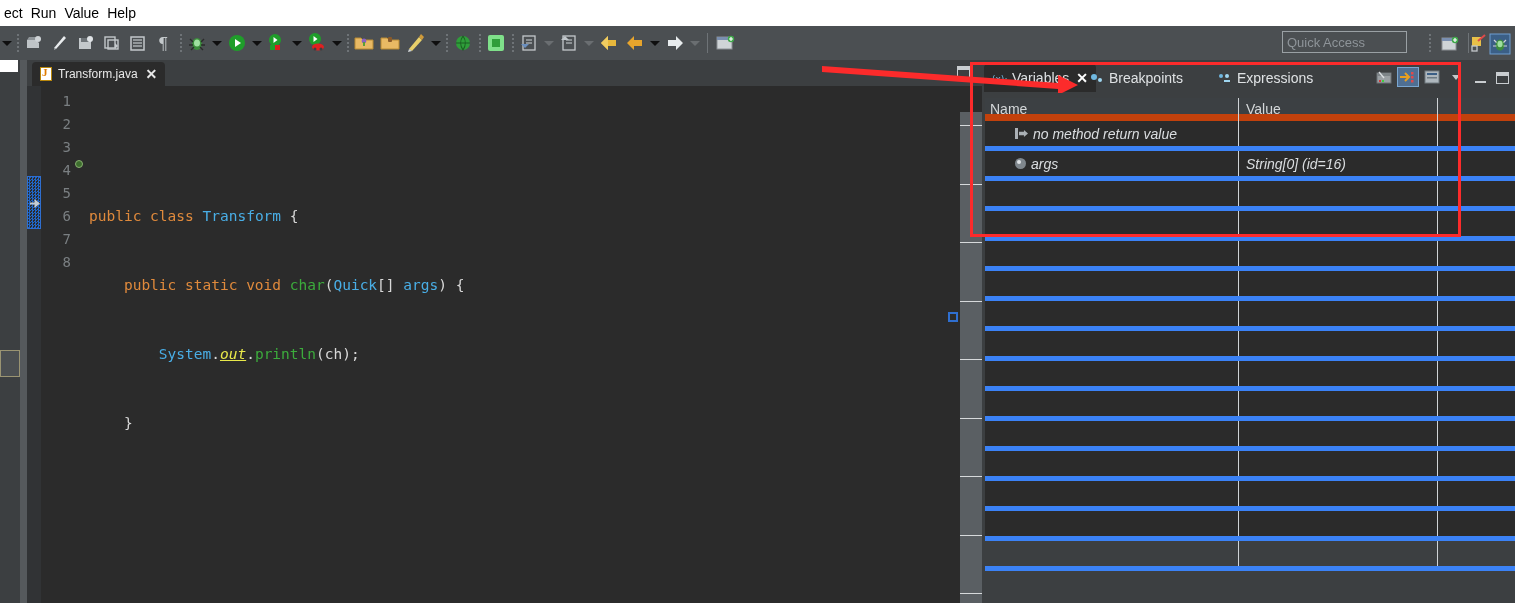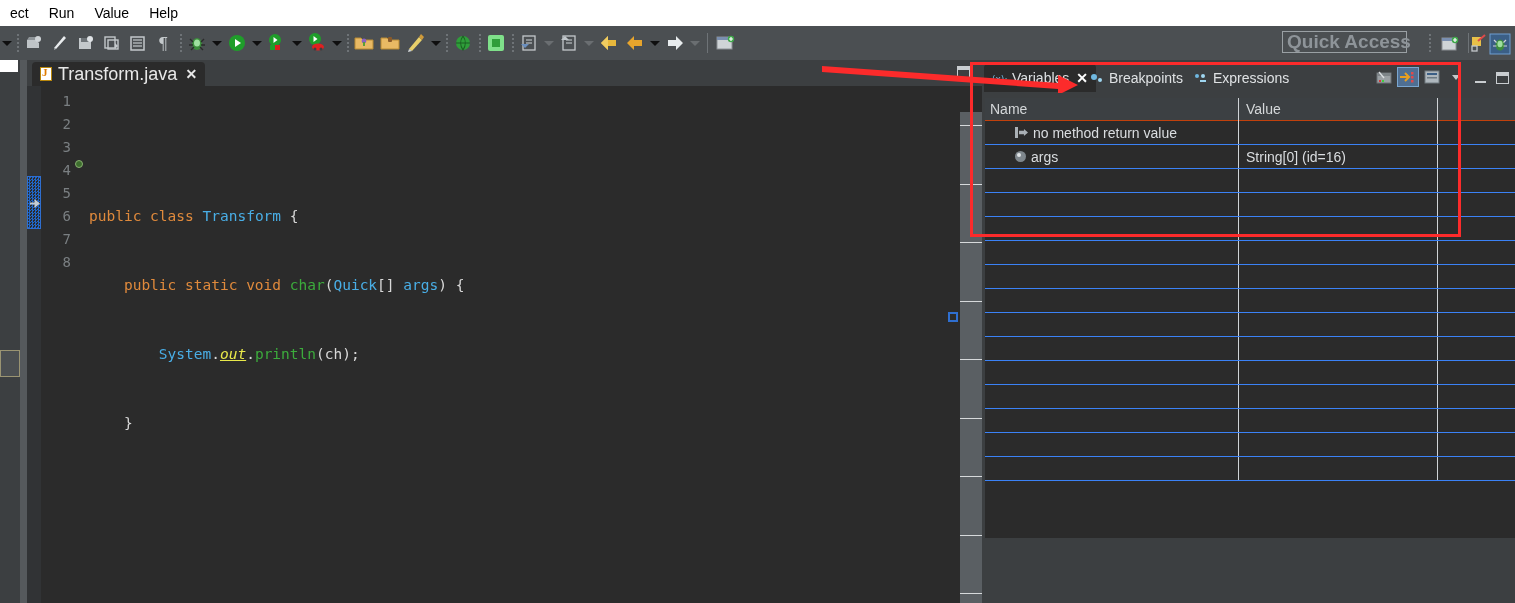--- a/index.html
+++ b/index.html
@@ -13,21 +13,21 @@
   }
   .screen { position:relative; width:1515px; height:603px; overflow:hidden; }
 
   
   .menubar {
     position:absolute; left:0; top:0; width:1515px; height:26px;
     background:#ffffff; color:#000000;
     display:flex; align-items:center; padding-left:0px;
   }
   .menu-item {
-    font-size:14px; padding:2px 10px; color:#000; white-space:nowrap;
+    font-size:14px; padding:2px 4px; color:#000; white-space:nowrap;
     font-family:"Liberation Sans", sans-serif;
   }
 
   
   .toolbar {
     position:absolute; left:0; top:26px; width:1515px; height:34px;
     background:#4b4f52; display:flex; align-items:center; gap:0px;
   }
   .tb { width:26px; height:26px; display:flex; align-items:center; justify-content:center; position:relative; }
   .tb svg { display:block; }
@@ -39,32 +39,32 @@
   .caret { width:14px; height:24px; display:flex; align-items:center; justify-content:center; }
   .caret i { width:0;height:0;border-left:5px solid transparent;border-right:5px solid transparent;border-top:5px solid #0f0f0f; }
   .caret.dim i { border-top-color:#6a6e71; }
 
   
   .quickaccess {
     position:absolute; right:108px; top:31px; width:122px; height:22px;
     background:#4b4f52; border:1px solid #9aa0a4;
     display:flex; align-items:center; padding-left:4px;
   }
-  .quickaccess span { color:#8e9499; font-size:19px; white-space:nowrap;font-weight:bold; }
+  .quickaccess span { color:#8e9499; font-size:13px; white-space:nowrap; }
   .qa-wide { width:125px; }
 
   
   .editor-area { position:absolute; left:27px; top:60px; width:955px; height:543px; background:#3c3f41; }
   .editor-tabbar { position:absolute; left:0; top:0; width:955px; height:26px; background:#3c3f41; }
   .edtab {
     position:absolute; left:5px; top:2px; height:24px;
     background:#2b2b2b; border-radius:4px 4px 0 0;
     display:flex; align-items:center; padding:0 8px; gap:6px;
   }
-  .edtab .lbl { color:#e8e8e8; font-size:18px; white-space:nowrap; }
+  .edtab .lbl { color:#e8e8e8; font-size:12px; white-space:nowrap; }
   .edtab .xclose { color:#e8e8e8; font-size:14px; font-weight:bold; margin-left:2px; cursor:pointer; }
   .javaicon { width:12px; height:14px; background:#ffffff; border:1px solid #b8860b; position:relative; display:inline-block; }
   .javaicon::after { content:"J"; position:absolute; left:1px; top:-2px; font-size:11px; color:#e07b00; font-family:"Liberation Serif", serif; font-weight:bold; }
 
   .ed-min { position:absolute; right:34px; top:8px; width:13px; height:10px; cursor:pointer; }
   .ed-min i { position:absolute; left:0; bottom:1px; width:11px; height:2px; background:#c9cdd0; }
   .ed-max { position:absolute; right:12px; top:6px; width:13px; height:12px; border:1px solid #c9cdd0; cursor:pointer; }
   .ed-max::before { content:""; position:absolute; left:0; top:0; right:0; height:3px; background:#c9cdd0; }
 
   .code-wrap { position:absolute; left:0; top:26px; width:955px; height:517px; background:#2b2b2b; }
@@ -111,24 +111,24 @@
 
   .vtoolbar { position:absolute; right:48px; top:7px; display:flex; align-items:center; gap:2px; }
   .vtb { width:22px; height:20px; display:flex; align-items:center; justify-content:center; }
   .vtb.sel { background:#4f6f93; border:1px solid #7aa6d0; }
   .vp-min { position:absolute; right:28px; top:14px; width:12px; height:10px; cursor:pointer; }
   .vp-min i { position:absolute; left:0; bottom:1px; width:11px; height:2px; background:#c9cdd0; }
   .vp-max { position:absolute; right:6px; top:12px; width:13px; height:12px; border:1px solid #c9cdd0; cursor:pointer; }
   .vp-max::before { content:""; position:absolute; left:0; top:0; right:0; height:3px; background:#c9cdd0; }
 
   .vtable { position:absolute; left:3px; top:38px; width:530px; height:440px; background:#2b2b2b; }
-  .vthead { position:relative; height:23px; background:#3c4043; border-bottom:1px solid #c2410c; }
+  .vthead { position:relative; height:23px; background:#3c4043; border-bottom:7px solid #c2410c; }
   .vthead .hc { position:absolute; top:0; height:23px; line-height:23px; color:#d4d7d9; font-size:14px; padding-left:5px; }
   .vthead .hline { position:absolute; top:0; width:1px; height:23px; background:#cfd3d6; }
-  .vrow { position:relative; height:24px; border-bottom:1px solid #3b82f6; }
+  .vrow { position:relative; height:30px; border-bottom:5px solid #3b82f6;font-style:italic; }
   .vrow .vline { position:absolute; top:0; width:1px; height:100%; background:#cfd3d6; }
   .vrow .cname { position:absolute; left:0; top:0; height:100%; display:flex; align-items:center; gap:5px; padding-left:30px; color:#dadde0; font-size:14px; white-space:nowrap; }
   .vrow .cval { position:absolute; left:256px; top:0; height:100%; display:flex; align-items:center; color:#dadde0; font-size:14px; white-space:nowrap; padding-left:5px; }
 
   .ic-ret { width:13px;height:11px; position:relative; display:inline-block; }
   .ic-ret::before { content:""; position:absolute; left:0; top:0; width:3px; height:11px; background:#aab0b5; }
   .ic-ret::after { content:""; position:absolute; left:4px; top:2px; width:9px; height:7px; background:#aab0b5;
      clip-path:polygon(0 25%,55% 25%,55% 0,100% 50%,55% 100%,55% 75%,0 75%); }
   .ic-local { width:11px;height:11px;border-radius:50%;background:#7f878d; position:relative; display:inline-block; }
   .ic-local::after { content:""; position:absolute; left:2px; top:2px; width:4px; height:4px; background:#dfe3e6; border-radius:50%; }
@@ -462,21 +462,21 @@
       </div>
 
       <div class="vtab" style="left:100px;">
         <svg width="14" height="13" viewBox="0 0 14 13">
             <circle cx="4" cy="5" r="3" fill="#6fb8e0"></circle>
             <circle cx="10" cy="8" r="2" fill="#9fd6f0"></circle>
           </svg>
         <span class="t">Breakpoints</span>
       </div>
 
-      <div class="vtab" style="left:204px;">
+      <div class="vtab" style="left:228px;">
         <svg width="14" height="13" viewBox="0 0 14 13">
             <circle cx="3" cy="4" r="2" fill="#6fb8e0"></circle>
             <circle cx="9" cy="4" r="2" fill="#9fd6f0"></circle>
             <rect x="6" y="8" width="6" height="2" fill="#9fd6f0"></rect>
           </svg>
         <span class="t">Expressions</span>
       </div>
 
       <div class="vtoolbar">
         <div class="vtb">

